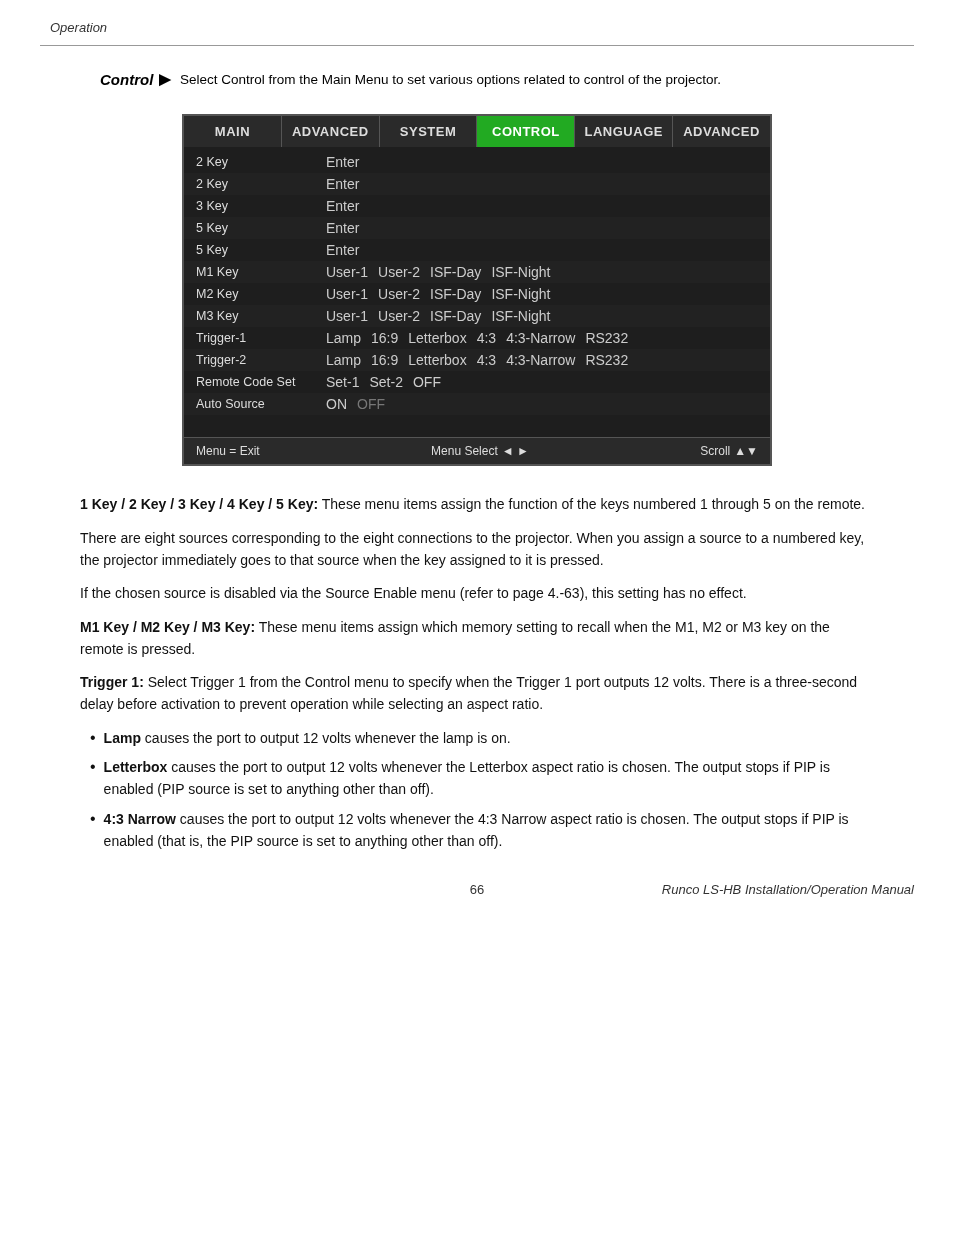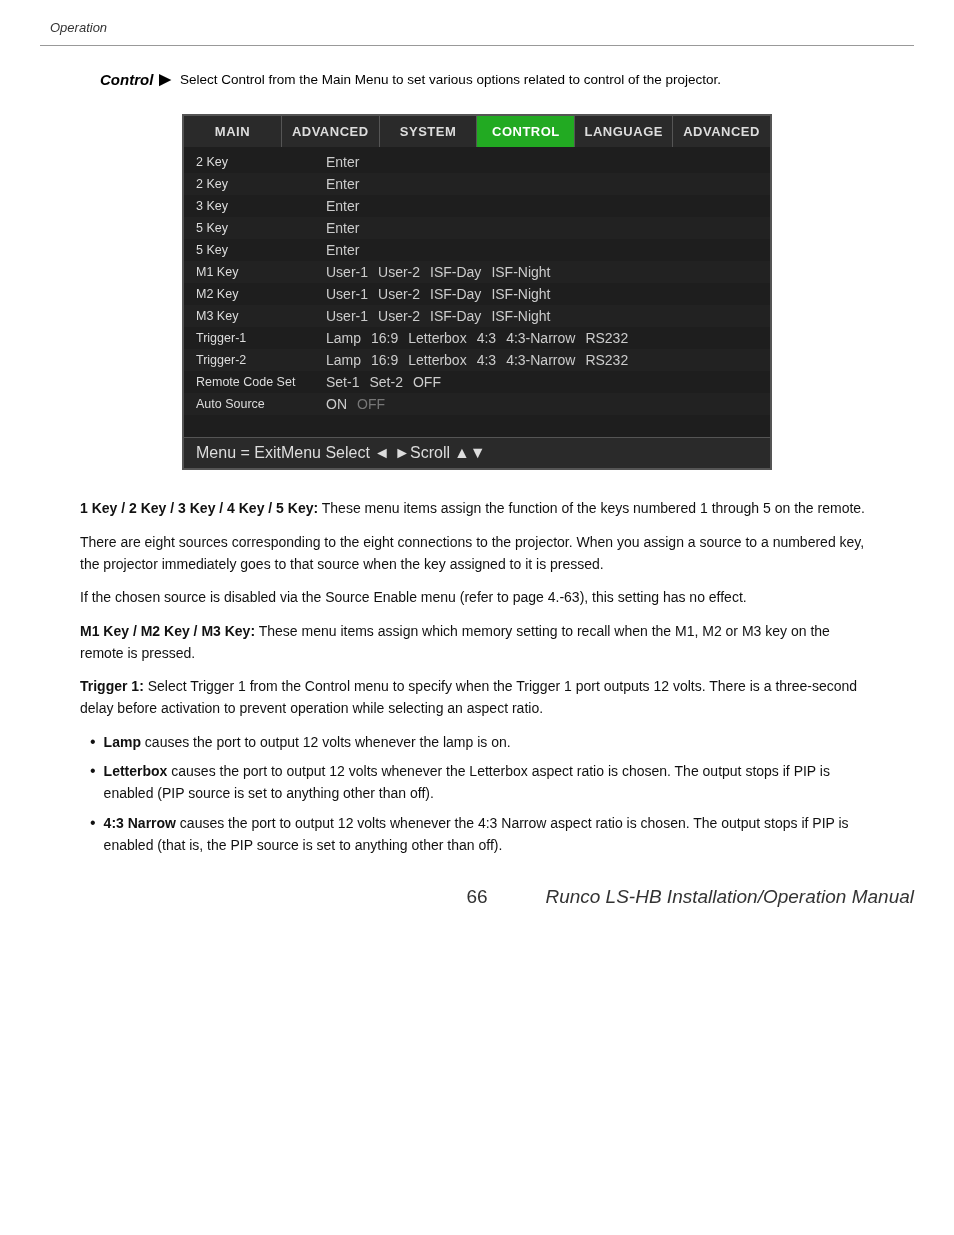--- a/index.html
+++ b/index.html
@@ -101,24 +101,25 @@
       gap: 10px;
       flex: 1;
       color: #ccc;
       font-size: 14px;
     }
     .osd-row-values .dim { color: #777; }
     .osd-footer {
       background: #2a2a2a;
       border-top: 1px solid #555;
       display: flex;
+      justify-content: space-between;
       align-items: center;
       padding: 6px 12px;
       color: #ddd;
-      font-size: 16px;
+      font-size: 12px;
     }
     .osd-footer-item {
       display: flex;
       align-items: center;
       gap: 4px;
     }
 
     
     .body-section {
       padding: 0 40px;
@@ -148,21 +149,21 @@
       margin-right: 8px;
       font-size: 16px;
       line-height: 1.3;
     }
 
     .page-footer {
       display: flex;
       justify-content: center;
       align-items: center;
       margin-top: 30px;
-      font-size: 19px;
+      font-size: 13px;
       color: #333;
       position: relative;
     }
     .page-number {
       position: absolute;
       left: 50%;
       transform: translateX(-50%);
     }
     .page-footer-right {
       margin-left: auto;

